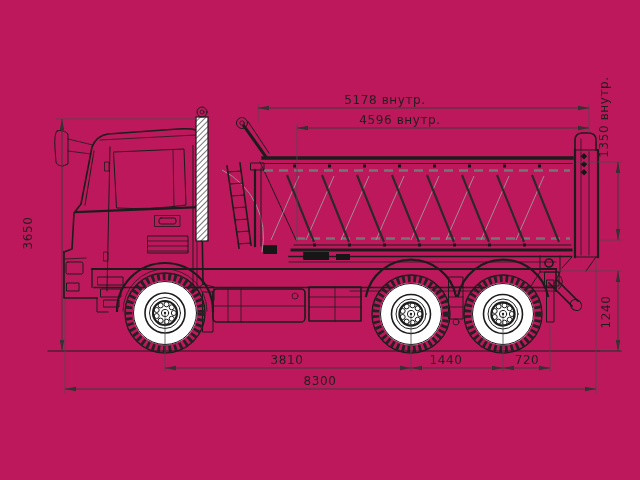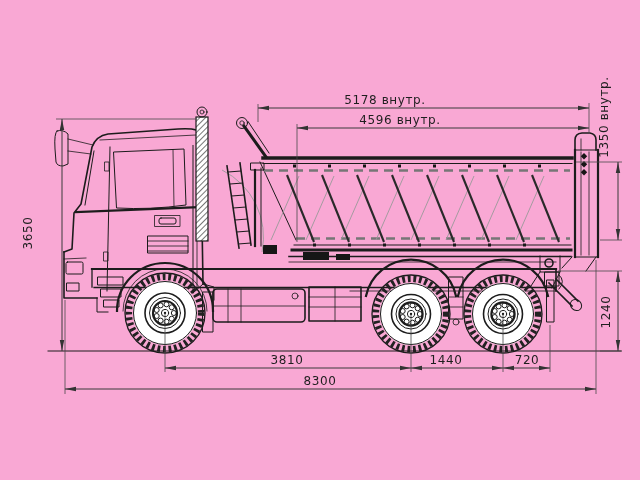--- a/index.html
+++ b/index.html
@@ -1,16 +1,16 @@
 <!DOCTYPE html>
 <html><head>
 <meta charset="utf-8">
 <style>
   html,body{margin:0;padding:0;background:#ffffff;}
-  .stage{width:640px;height:480px;background:#f9a8d4;position:relative;font-family:"DejaVu Sans",sans-serif;}
+  .stage{width:640px;height:480px;background:#be185d;position:relative;font-family:"DejaVu Sans",sans-serif;}
   svg{display:block}
   .ln{stroke:#1c1c1c;fill:none;stroke-width:1.3;stroke-linecap:square;stroke-linejoin:round}
   .w08{stroke-width:0.8}.w1{stroke-width:1}.w16{stroke-width:1.6}.w22{stroke-width:2.2}.w3{stroke-width:3}.w35{stroke-width:3.5}
   .hid{stroke:#9a9a9a;stroke-width:0.9;fill:none}
   .dash{stroke:#767676;stroke-width:2.4;stroke-dasharray:9 6;fill:none}
   .dim{stroke:#3a3a3a;stroke-width:1;fill:none}
   .ext{stroke:#4a4a4a;stroke-width:0.8;fill:none}
   .fillb{fill:#161616;stroke:none}
   .dimtxt{font:12px "DejaVu Sans",sans-serif;fill:#1f1f1f;letter-spacing:0.6px}
 </style>

